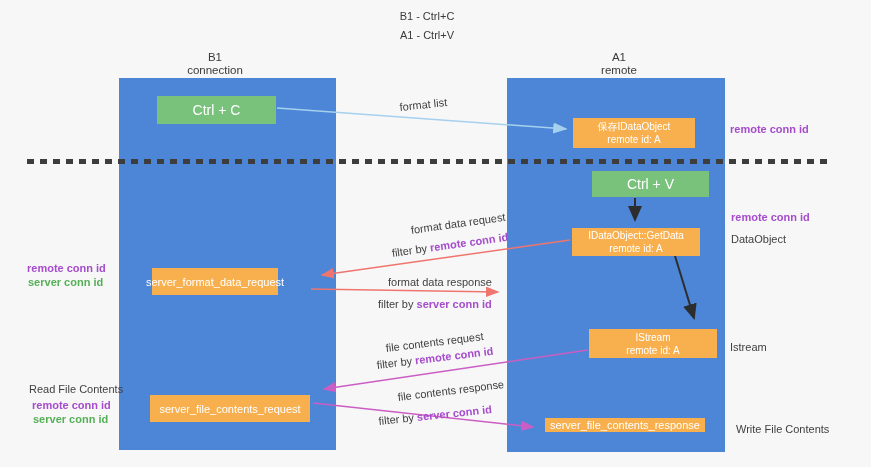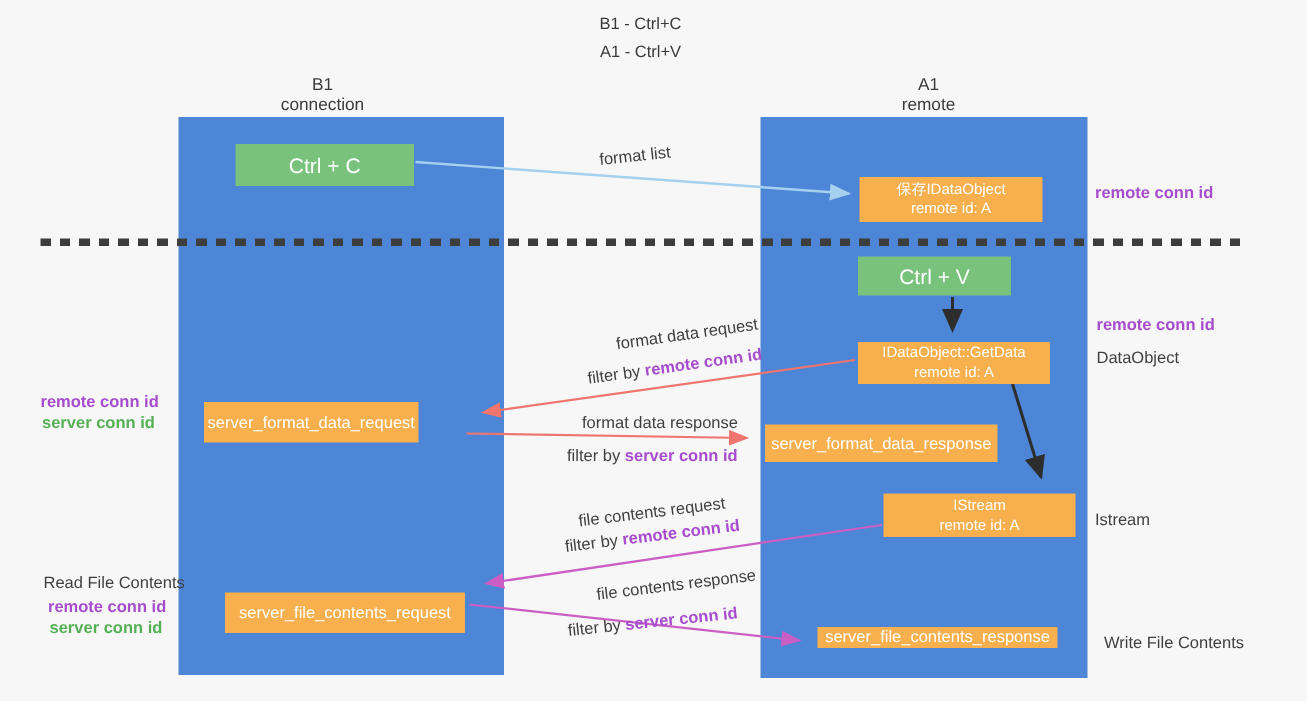--- a/index.html
+++ b/index.html
@@ -88,30 +88,29 @@
     <line x1="313" y1="403" x2="533" y2="427" stroke="#cb5ec4" stroke-width="1.5" marker-end="url(#m-mag)"></line>
   </svg>
 
   <div class="node green" style="left:157px;top:96px;width:119px;height:28px;">Ctrl + C</div>
 
   <div class="node orange" style="left:573px;top:118px;width:122px;height:30px;">
     <span class="ln">保存IDataObject</span>
     <span class="ln">remote id: A</span>
   </div>
 
-  <div class="node green" style="left:572px;top:171px;width:102px;height:26px;">Ctrl + V</div>
+  <div class="node green" style="left:592px;top:171px;width:117px;height:26px;">Ctrl + V</div>
 
   <div class="node orange" style="left:572px;top:228px;width:128px;height:28px;">
     <span class="ln">IDataObject::GetData</span>
     <span class="ln">remote id: A</span>
   </div>
 
-  <div class="node orange" style="left:136px;top:268px;width:143px;height:27px;">server_format_data_request</div>
+  <div class="node orange" style="left:152px;top:268px;width:126px;height:27px;">server_format_data_request</div>
 
-  <div class="node orange" style="left:510px;top:283px;width:155px;height:25px;">server_format_data_response</div>
 
   <div class="node orange" style="left:589px;top:329px;width:128px;height:29px;">
     <span class="ln">IStream</span>
     <span class="ln">remote id: A</span>
   </div>
 
   <div class="node orange" style="left:150px;top:383px;width:160px;height:27px;margin-top:12px;">server_file_contents_request</div>
 
   <div class="node orange" style="left:545px;top:418px;width:160px;height:14px;">server_file_contents_response</div>
 

